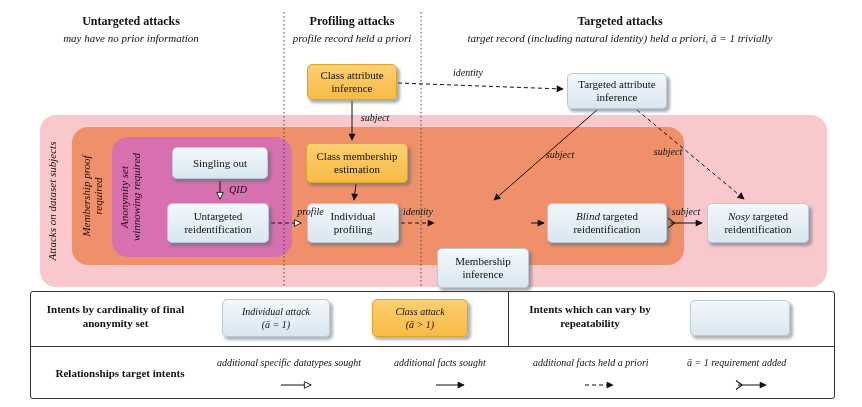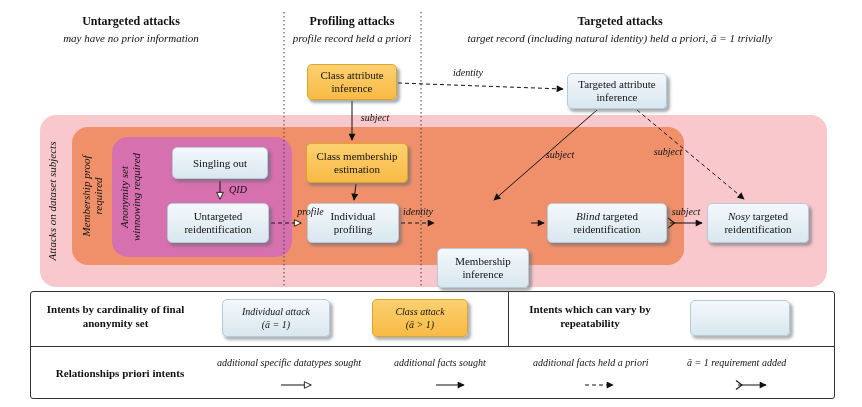--- a/index.html
+++ b/index.html
@@ -140,19 +140,19 @@
     <span>(ā = 1)</span>
   </div>
   <div class="chip gold" style="left:372px;top:299px;width:96px;height:38px;">
     <span>Class attack</span>
     <span>(ā &gt; 1)</span>
   </div>
 
   <div class="lg-bold" style="left:517px;top:302px;width:146px;">Intents which can vary by repeatability</div>
   <div class="chip blue" style="left:690px;top:300px;width:100px;height:36px;"></div>
 
-  <div class="lg-bold" style="left:35px;top:366px;width:170px;">Relationships priori intents</div>
+  <div class="lg-bold" style="left:35px;top:366px;width:170px;">Relationships target intents</div>
   <div class="lg-it" style="left:217px;top:357px;width:162px;">additional specific datatypes sought</div>
   <div class="lg-it" style="left:394px;top:357px;width:118px;">additional facts sought</div>
   <div class="lg-it" style="left:533px;top:357px;width:136px;">additional facts held a priori</div>
   <div class="lg-it" style="left:687px;top:357px;width:132px;">ā = 1 requirement added</div>
 
 </div>
 
 </body></html>

